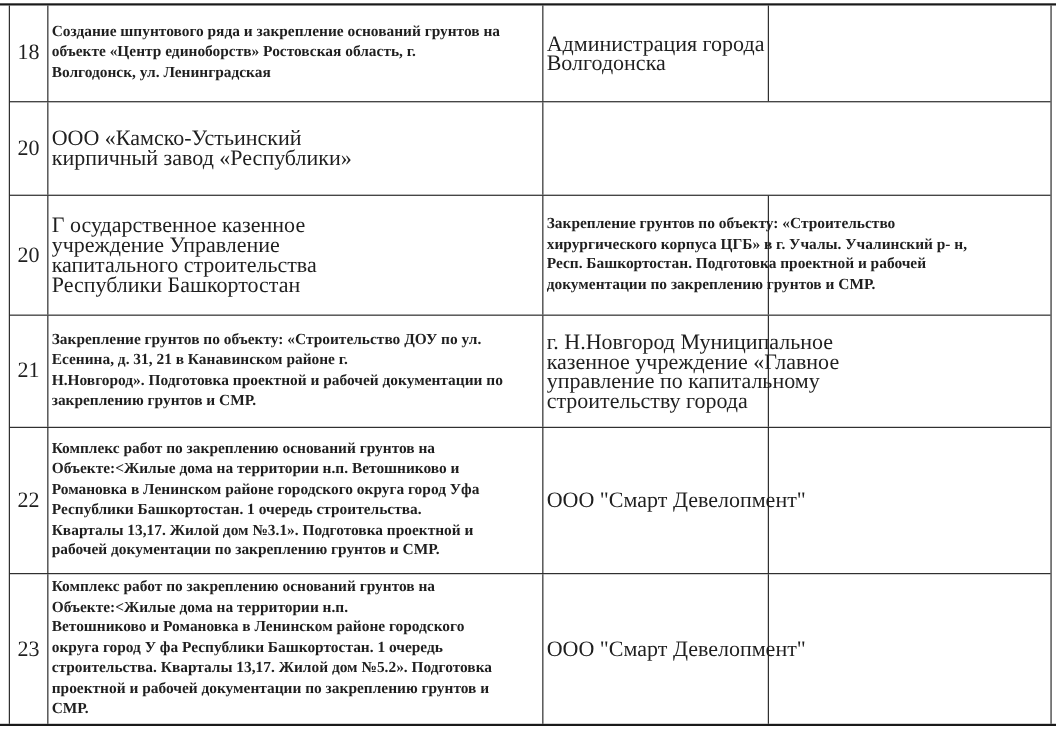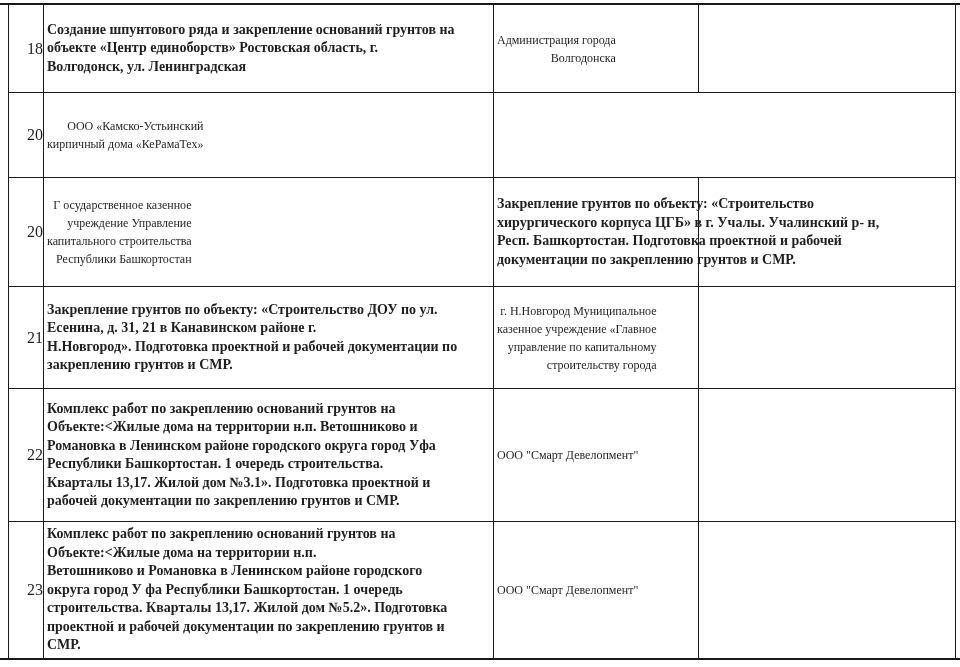--- a/index.html
+++ b/index.html
@@ -46,36 +46,35 @@
   .tr:last-child { border-bottom: none; }
   .td {
     box-sizing: border-box;
     display: flex;
     align-items: center;
     overflow: visible;
     border-right: 1.5px solid #1a1a1a;
   }
   .td:last-child { border-right: none; }
   .td.num {
-    justify-content: flex-end;
-    font-size: 16px;
+    justify-content: center;
+    font-size: 20px;
   }
   .td.desc .txt {
     white-space: pre;
     font-size: 14px;
     line-height: 18.5px;
     padding-left: 3px;
     font-weight: bold;
   }
   .td.org .txt {
     white-space: pre;
-    font-size: 12px;
+    font-size: 20px;
     line-height: 18px;
     padding-left: 3px;
-    text-align: right;
   }
 </style>
 </head>
 <body>
 
 <div class="page">
   <div class="hline top"></div>
 
   <div class="tbl">
 
@@ -94,21 +93,21 @@
         </div>
       <div class="td empty"></div>
     </div>
 
     <div class="tr">
       <div class="td num">
           <span>20</span>
         </div>
       <div class="td org">
           <div class="txt">ООО «Камско-Устьинский
-кирпичный дома «КеРамаТех»</div>
+кирпичный завод «Республики»</div>
         </div>
       <div class="td empty"></div>
     </div>
 
     <div class="tr">
       <div class="td num">
           <span>20</span>
         </div>
       <div class="td org">
           <div class="txt">Г осударственное казенное

